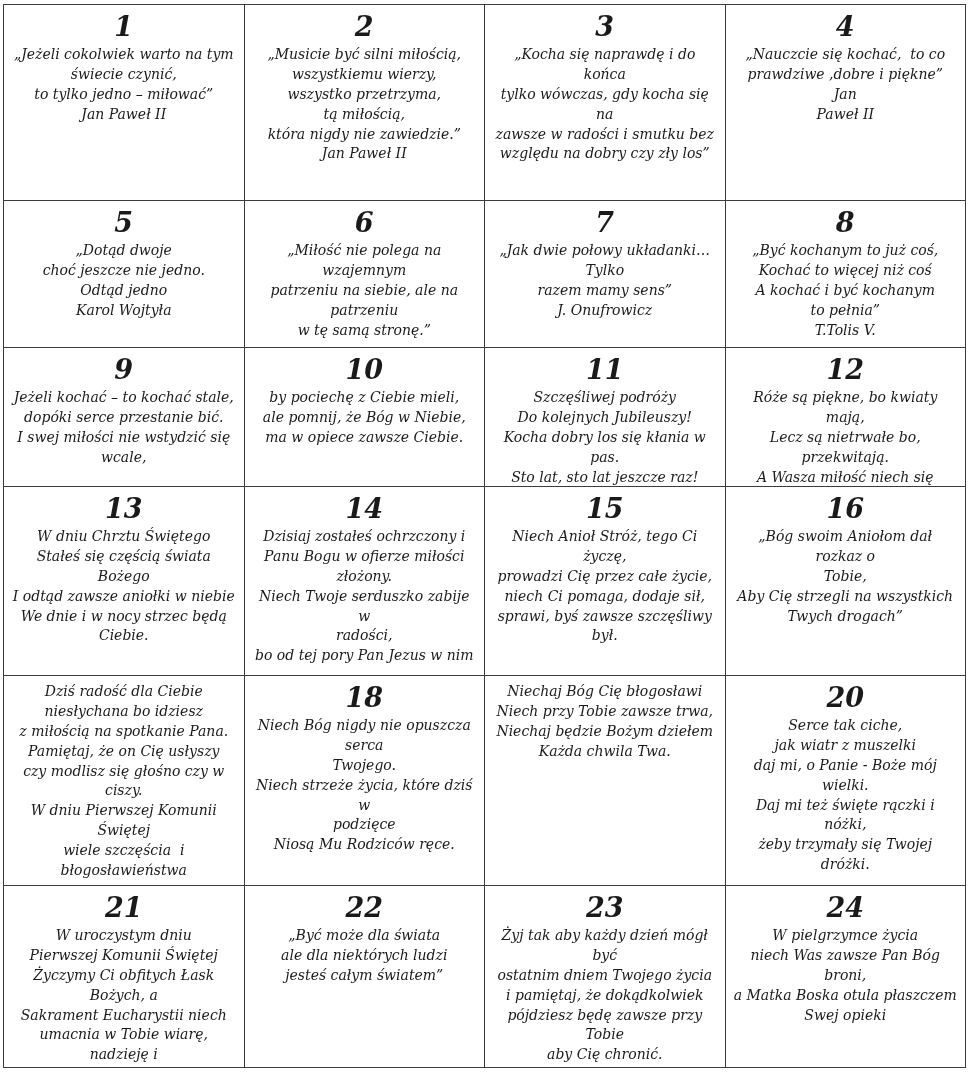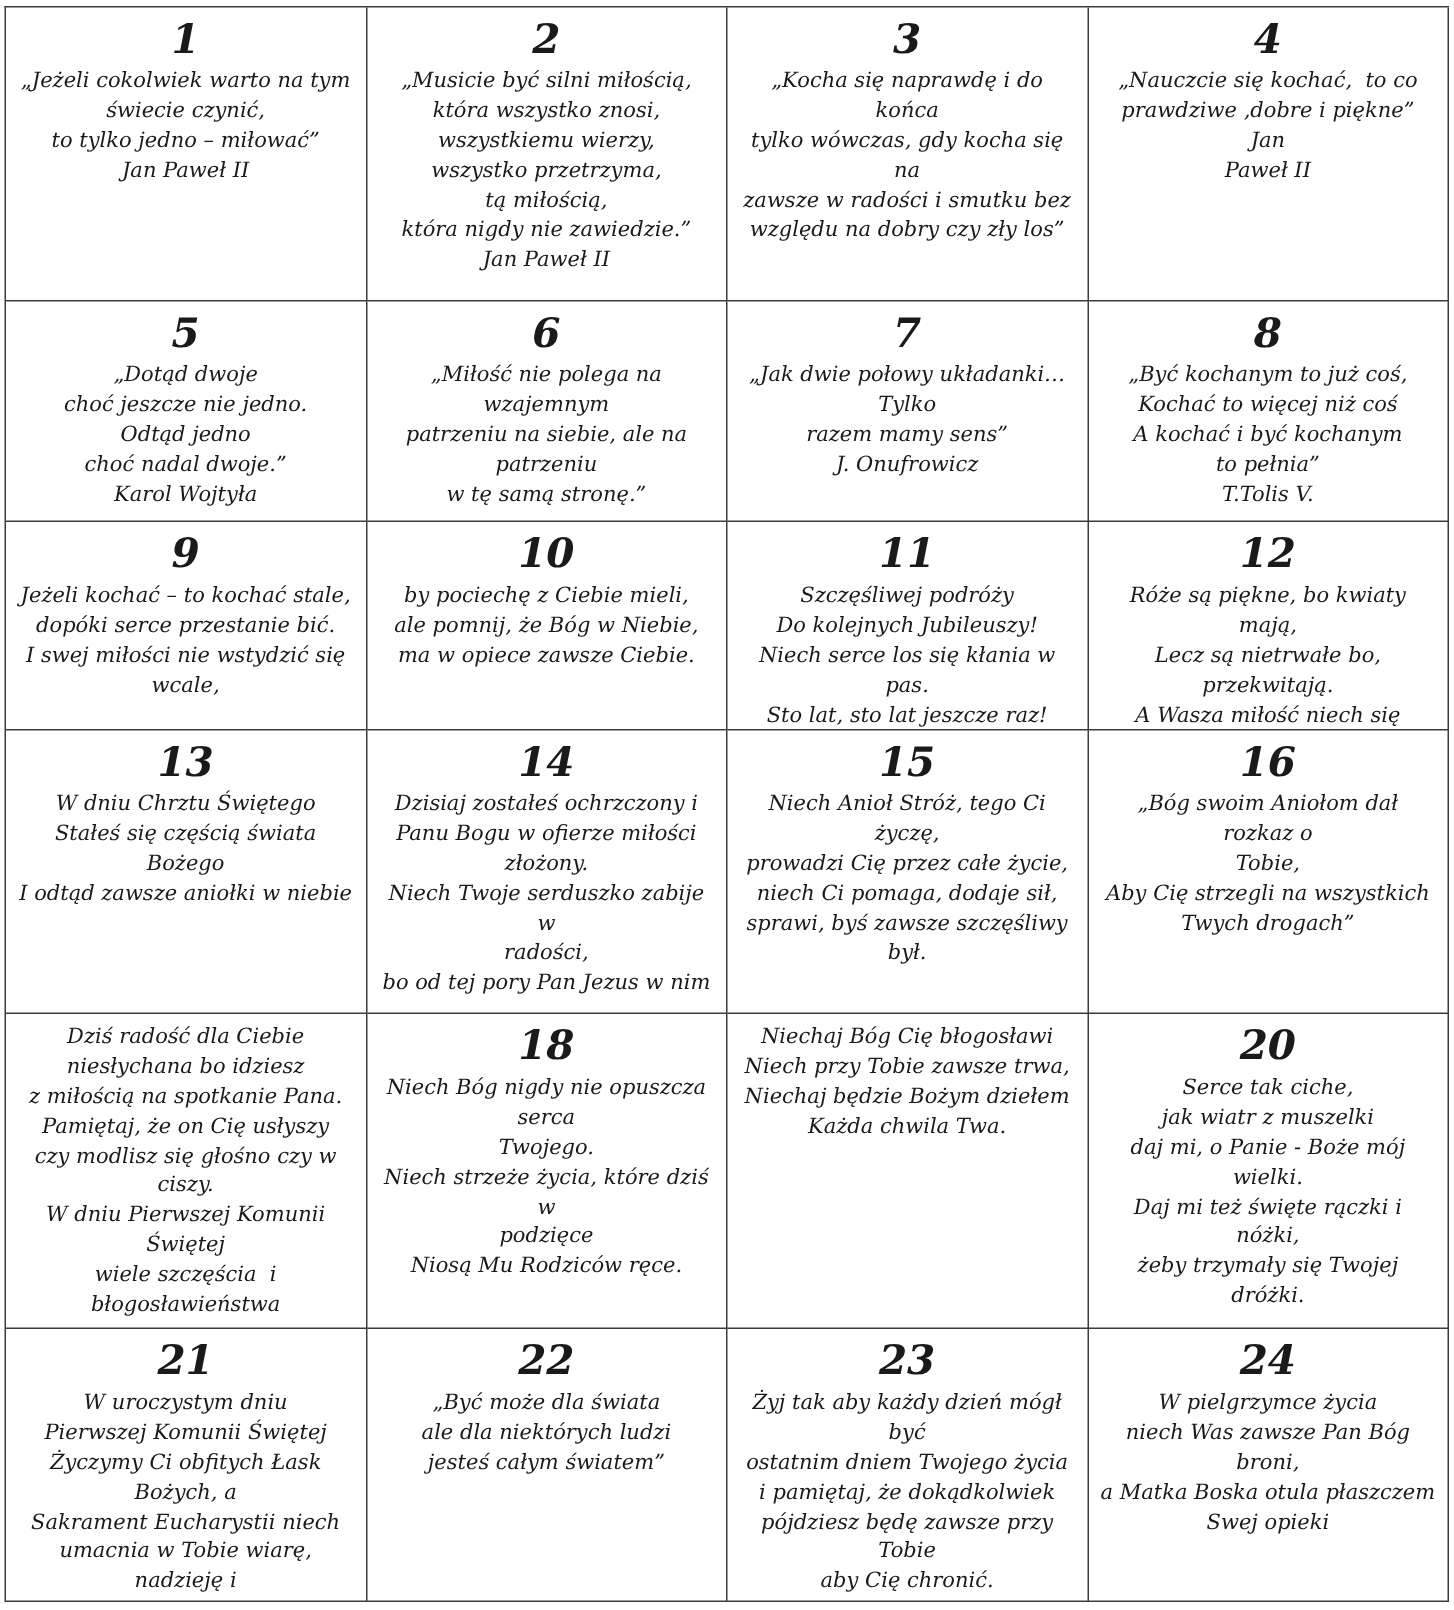--- a/index.html
+++ b/index.html
@@ -61,21 +61,20 @@
           <div class="line">„Jeżeli cokolwiek warto na tym</div>
           <div class="line">świecie czynić,</div>
           <div class="line">to tylko jedno – miłować”</div>
           <div class="line">Jan Paweł II</div>
         </div>
       </div>
       <div class="cell">
         <div class="cell-number">2</div>
         <div class="cell-text">
           <div class="line">„Musicie być silni miłością,</div>
-          <div class="line">która wszystko znosi,</div>
           <div class="line">wszystkiemu wierzy,</div>
           <div class="line">wszystko przetrzyma,</div>
           <div class="line">tą miłością,</div>
           <div class="line">która nigdy nie zawiedzie.”</div>
           <div class="line">Jan Paweł II</div>
         </div>
       </div>
       <div class="cell">
         <div class="cell-number">3</div>
         <div class="cell-text">
@@ -93,21 +92,20 @@
           <div class="line">prawdziwe ,dobre i piękne”  Jan</div>
           <div class="line">Paweł II</div>
         </div>
       </div>
       <div class="cell">
         <div class="cell-number">5</div>
         <div class="cell-text">
           <div class="line">„Dotąd dwoje</div>
           <div class="line">choć jeszcze nie jedno.</div>
           <div class="line">Odtąd jedno</div>
-          <div class="line">choć nadal dwoje.”</div>
           <div class="line">Karol Wojtyła</div>
         </div>
       </div>
       <div class="cell">
         <div class="cell-number">6</div>
         <div class="cell-text">
           <div class="line">„Miłość nie polega na wzajemnym</div>
           <div class="line">patrzeniu na siebie, ale na patrzeniu</div>
           <div class="line">w tę samą stronę.”</div>
         </div>
@@ -145,38 +143,39 @@
           <div class="line">by pociechę z Ciebie mieli,</div>
           <div class="line">ale pomnij, że Bóg w Niebie,</div>
           <div class="line">ma w opiece zawsze Ciebie.</div>
         </div>
       </div>
       <div class="cell">
         <div class="cell-number">11</div>
         <div class="cell-text">
           <div class="line">Szczęśliwej podróży</div>
           <div class="line">Do kolejnych Jubileuszy!</div>
-          <div class="line">Niech serce los się kłania w pas.</div>
+          <div class="line">Kocha dobry los się kłania w pas.</div>
           <div class="line">Sto lat, sto lat jeszcze raz!</div>
         </div>
       </div>
       <div class="cell">
         <div class="cell-number">12</div>
         <div class="cell-text">
           <div class="line">Róże są piękne, bo kwiaty mają,</div>
           <div class="line">Lecz są nietrwałe bo, przekwitają.</div>
           <div class="line">A Wasza miłość niech się rozwija,</div>
         </div>
       </div>
       <div class="cell">
         <div class="cell-number">13</div>
         <div class="cell-text">
           <div class="line">W dniu Chrztu Świętego</div>
           <div class="line">Stałeś się częścią świata Bożego</div>
           <div class="line">I odtąd zawsze aniołki w niebie</div>
+          <div class="line">We dnie i w nocy strzec będą Ciebie.</div>
         </div>
       </div>
       <div class="cell">
         <div class="cell-number">14</div>
         <div class="cell-text">
           <div class="line">Dzisiaj zostałeś ochrzczony i</div>
           <div class="line">Panu Bogu w ofierze miłości</div>
           <div class="line">złożony.</div>
           <div class="line">Niech Twoje serduszko zabije w</div>
           <div class="line">radości,</div>

